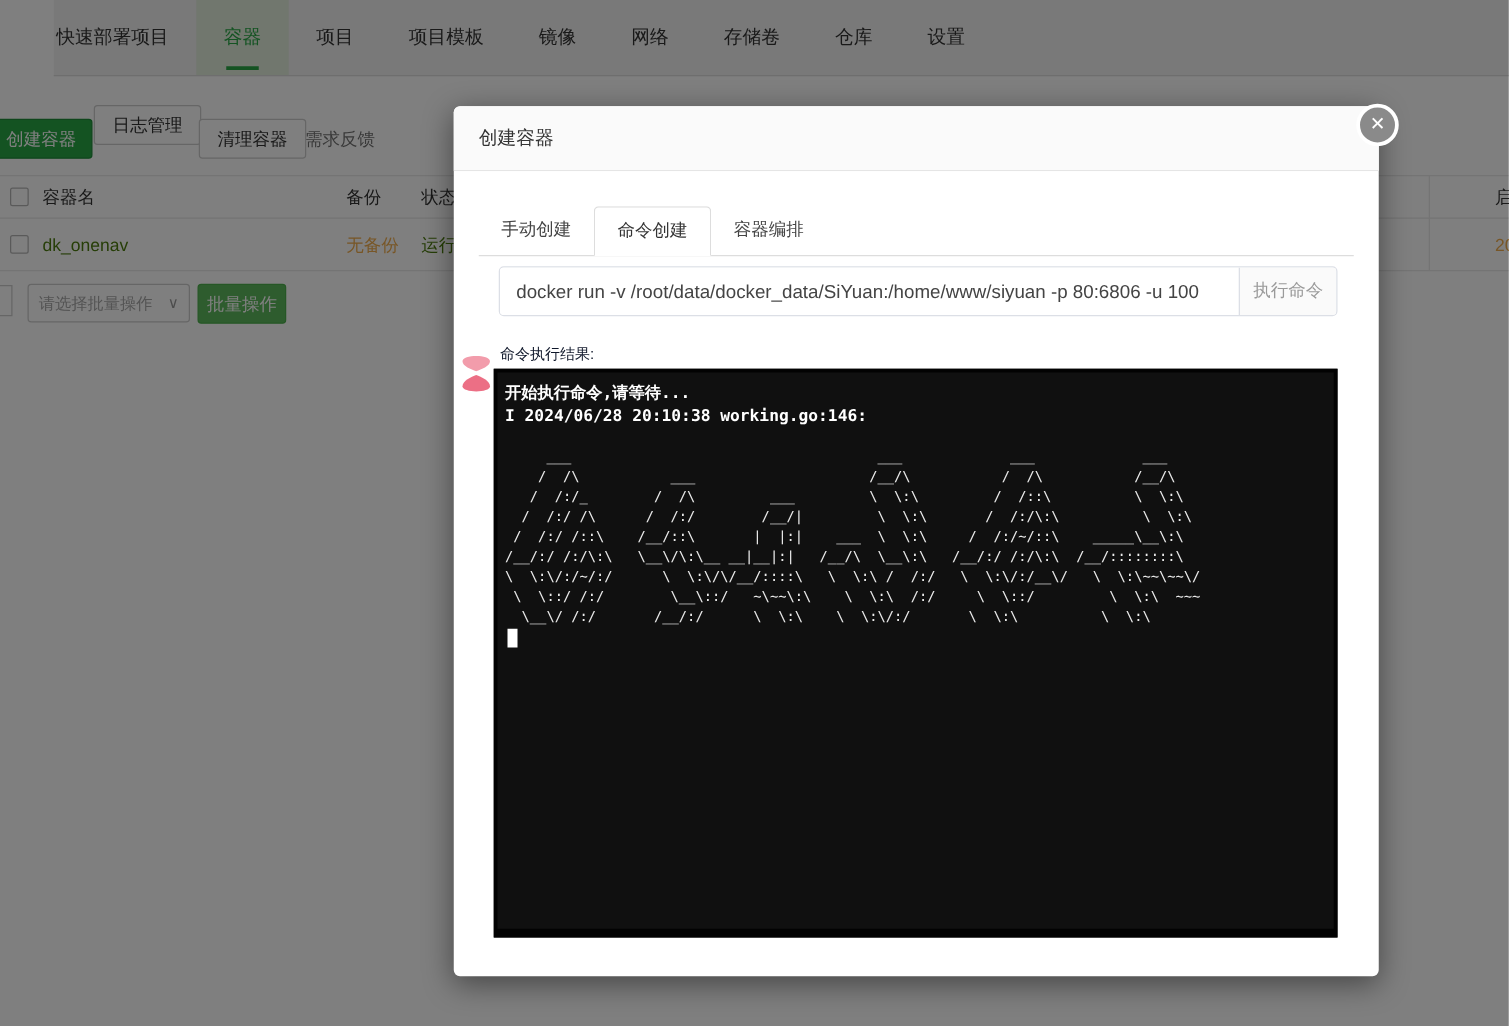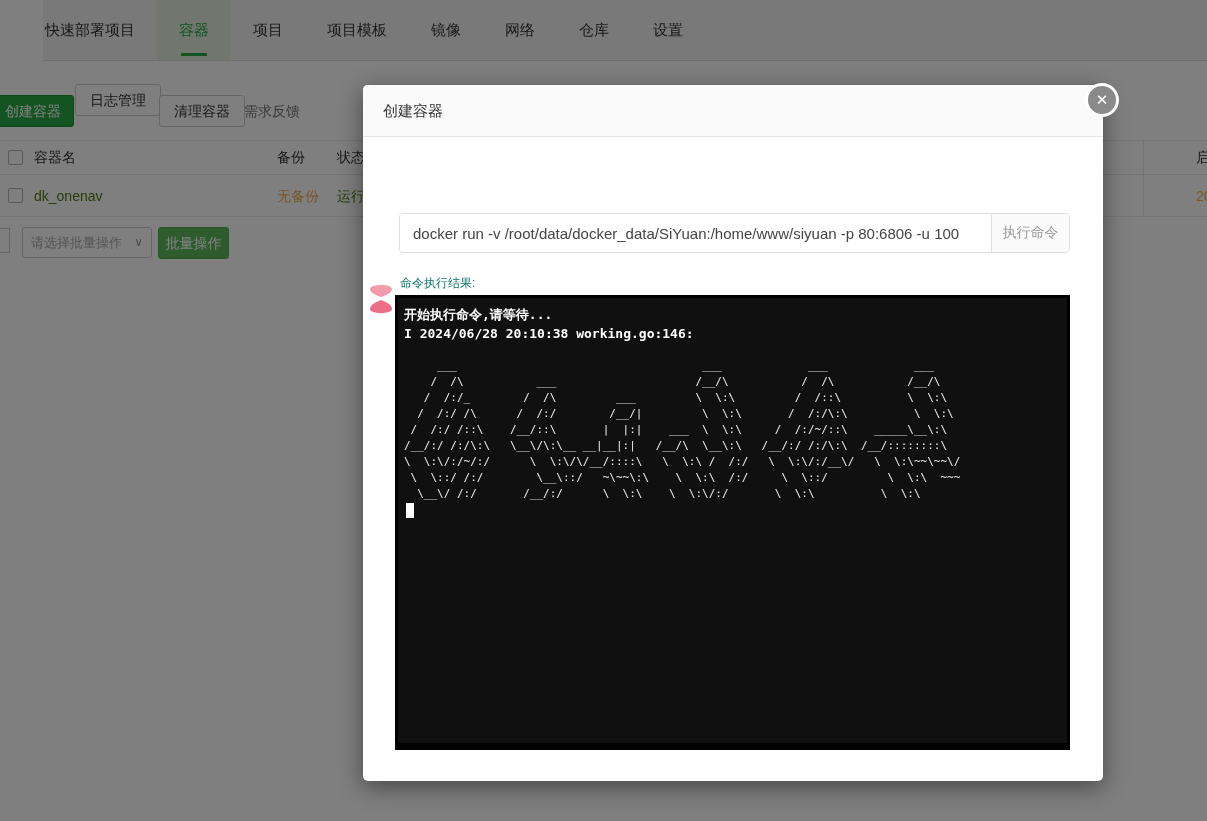--- a/index.html
+++ b/index.html
@@ -45,41 +45,42 @@
   .close-btn { position:absolute; left:1085px; top:83px; width:34px; height:34px; border-radius:50%; border:3px solid #fff; background:#8a8a8a; color:#fff; z-index:30; text-align:center; line-height:28px; font-size:15px; font-weight:bold; cursor:pointer; }
 
   .tabs { display:flex; margin:28px 20px 0 20px; border-bottom:1px solid #ddd; font-size:14px; color:#444; }
   .tab { padding:10px 18px; cursor:pointer; }
   .tab.active { background:#fff; border:1px solid #ddd; border-bottom:1px solid #fff; border-radius:4px 4px 0 0; margin-bottom:-1px; color:#333; }
 
   .input-group { position:absolute; left:36px; top:128px; width:671px; height:40px; border:1px solid #dcdfe6; border-radius:4px; display:flex; overflow:hidden; background:#fff; }
   .input-group input { flex:1; border:none; outline:none; padding:0 13px; font-size:15px; color:#444; font-family:"Liberation Sans",sans-serif; }
   .run-btn { width:78px; background:#fafafa; border:none; border-left:1px solid #dcdfe6; color:#9a9a9a; font-size:14px; cursor:pointer; }
 
-  .result-label { position:absolute; left:37px; top:190px; font-size:12px; color:#0f766e; }
+  .result-label { position:absolute; left:37px; top:190px; font-size:12px; color:#0f172a; }
   .loading-icon { position:absolute; left:4px; top:196px; width:28px; height:36px; }
 
   .terminal { position:absolute; left:32px; top:210px; width:675px; height:455px; background:#101010; border:3px solid #020202; border-bottom-width:7px; padding:7px 0 0 6px; overflow:hidden; }
   .terminal pre { font-family:"DejaVu Sans Mono","Liberation Mono",monospace; white-space:pre; }
   .term-head { font-size:13px; line-height:19px; font-weight:bold; color:#fff; }
   .term-banner { margin-top:15px; font-size:11px; line-height:16px; color:#ededed; }
   .term-cursor { width:8px; height:15px; background:#fff; margin-left:2px; margin-top:1px; }
 </style>
 </head>
 <body>
 
 <div class="page">
 
   <div class="navbar">
     <div class="nav-item first">快速部署项目</div>
     <div class="nav-item active"><span>容器</span><div class="nav-underline"></div></div>
     <div class="nav-item">项目</div>
     <div class="nav-item">项目模板</div>
     <div class="nav-item">镜像</div>
     <div class="nav-item">网络</div>
+    <div class="nav-item">存储卷</div>
     <div class="nav-item">仓库</div>
     <div class="nav-item">设置</div>
   </div>
 
   <div class="btn btn-green" id="btn-create">创建容器</div>
   <div class="btn btn-plain" id="btn-logs">日志管理</div>
   <div class="btn btn-plain" id="btn-clean">清理容器</div>
   <div id="link-feedback">需求反馈</div>
 
   <div class="tline" style="top:140px;"></div>
@@ -104,20 +105,25 @@
     <span class="chev">∨</span>
   </div>
   <div class="btn" id="btn-batch">批量操作</div>
 </div>
 
 <div class="overlay"></div>
 
 <div class="modal">
   <div class="modal-header">创建容器</div>
 
+  <div class="tabs">
+    <div class="tab">手动创建</div>
+    <div class="tab active">命令创建</div>
+    <div class="tab">容器编排</div>
+  </div>
 
   <div class="input-group">
     <input type="text" value="docker run -v /root/data/docker_data/SiYuan:/home/www/siyuan -p 80:6806 -u 100" style="">
     <button class="run-btn">执行命令</button>
   </div>
 
   <div class="result-label">命令执行结果:</div>
 
   <svg class="loading-icon" viewBox="0 0 28 36">
     <path d="M3 8 C3 2.5 25 2.5 25 8 C25 12 18 14.5 14 16 C10 14.5 3 12 3 8 Z" fill="#f29cab"></path>

